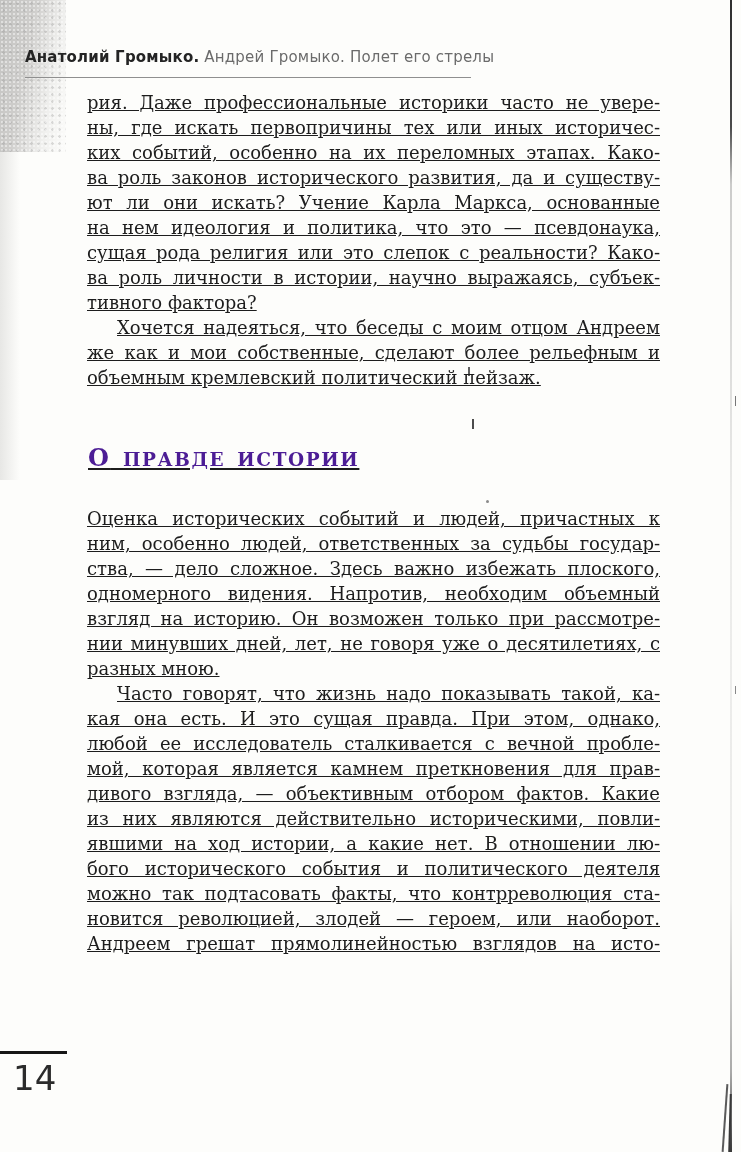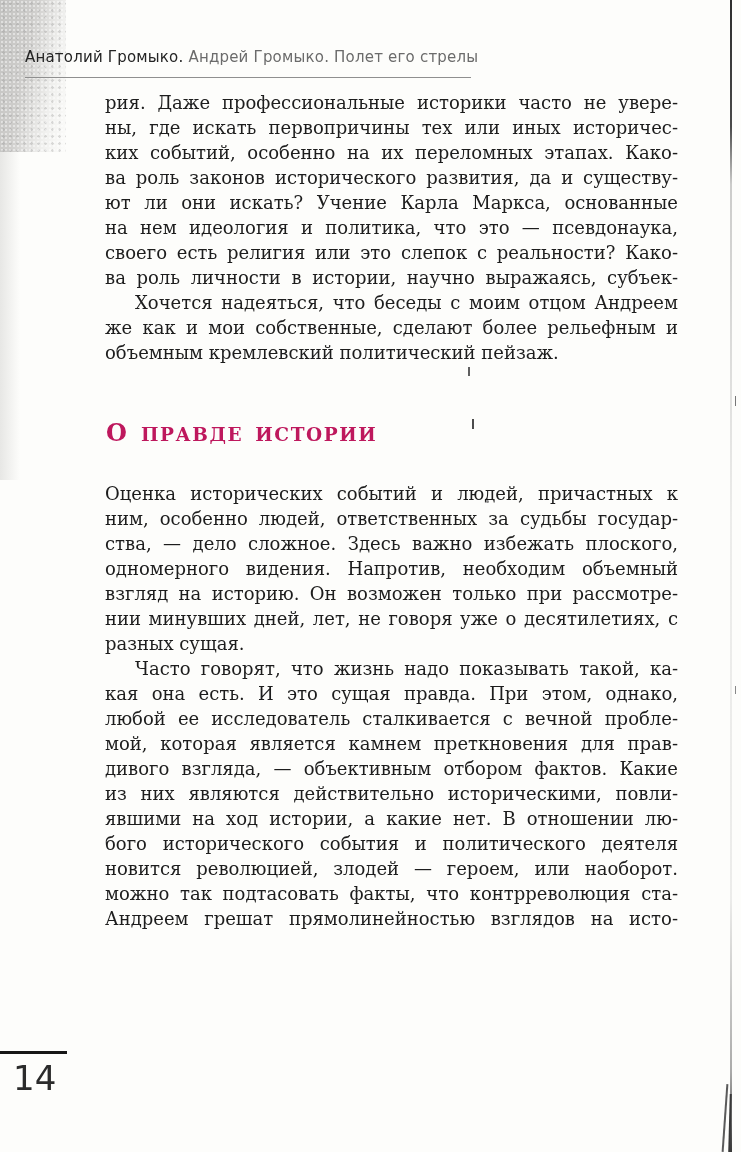--- a/index.html
+++ b/index.html
@@ -43,45 +43,45 @@
   .scan-dot-heading{position:absolute;left:486px;top:500px;width:3px;height:3px;border-radius:50%;background:#8a8a8a;}
   .scan-tick-1{position:absolute;left:468px;top:367px;width:1.5px;height:9px;background:#5f5f5f;}
   .scan-tick-2{position:absolute;left:472px;top:419px;width:1.5px;height:10px;background:#4c4c4c;}
 
   
   .running-header{
     position:absolute;left:25px;top:48px;width:560px;
     font-family:"DejaVu Sans", sans-serif;
     font-size:15px;letter-spacing:0.2px;white-space:nowrap;
   }
-  .rh-author{font-weight:normal;color:#242424;}
+  .rh-author{font-weight:bold;color:#242424;}
   .rh-title{font-weight:normal;color:#6b6b6b;}
   .rh-rule{
     position:absolute;left:25px;top:77px;width:446px;height:1px;
     background:#8f8f8f;
   }
 
   
   .page-body{
-    position:absolute;left:105px;top:90px;width:573px;
-    font-size:18px;line-height:25px;color:#1d1d1d;
+    position:absolute;left:87px;top:90px;width:573px;
+    font-size:18px;line-height:25px;color:#1d1d1d;text-decoration:underline;
   }
   .paragraph{margin:0;}
   .paragraph.indent .pline:first-child{text-indent:30px;}
   .pline{
     text-align:justify;
     text-align-last:justify;
     height:25px;overflow:visible;white-space:normal;
   }
   .pline.last{text-align-last:left;}
 
   .section-heading{
     margin:52px 0 34px 1px;
     font-family:"DejaVu Serif", serif;
-    font-weight:bold;color:#be185d;
+    font-weight:bold;color:#4c1d95;
     line-height:30px;height:30px;
   }
   .h-lead{font-size:24px;letter-spacing:2px;}
   .h-rest{font-size:18.5px;letter-spacing:1.6px;word-spacing:4px;}
 
   
   .pagenum{
     position:absolute;left:13px;top:1058px;
     font-family:"DejaVu Sans", sans-serif;
     font-size:34px;color:#2b2b2b;line-height:40px;
@@ -112,49 +112,50 @@
   <div class="rh-rule"></div>
 
   <div class="page-body" id="body-content">
       <div class="paragraph">
         <div class="pline">рия. Даже профессиональные историки часто не увере-</div>
         <div class="pline">ны, где искать первопричины тех или иных историчес-</div>
         <div class="pline">ких событий, особенно на их переломных этапах. Како-</div>
         <div class="pline">ва роль законов исторического развития, да и существу-</div>
         <div class="pline">ют ли они искать? Учение Карла Маркса, основанные</div>
         <div class="pline">на нем идеология и политика, что это — псевдонаука,</div>
-        <div class="pline">своего есть религия или это слепок с реальности? Како-</div>
+        <div class="pline">сущая рода религия или это слепок с реальности? Како-</div>
         <div class="pline">ва роль личности в истории, научно выражаясь, субъек-</div>
+        <div class="pline last">тивного фактора?</div>
       </div>
       <div class="paragraph indent">
         <div class="pline">Хочется надеяться, что беседы с моим отцом Андреем</div>
         <div class="pline">же как и мои собственные, сделают более рельефным и</div>
         <div class="pline last">объемным кремлевский политический пейзаж.</div>
       </div>
       <h2 class="section-heading"><span class="h-lead">О</span><span class="h-rest"> ПРАВДЕ ИСТОРИИ</span></h2>
       <div class="paragraph">
         <div class="pline">Оценка исторических событий и людей, причастных к</div>
         <div class="pline">ним, особенно людей, ответственных за судьбы государ-</div>
         <div class="pline">ства, — дело сложное. Здесь важно избежать плоского,</div>
         <div class="pline">одномерного видения. Напротив, необходим объемный</div>
         <div class="pline">взгляд на историю. Он возможен только при рассмотре-</div>
         <div class="pline">нии минувших дней, лет, не говоря уже о десятилетиях, с</div>
-        <div class="pline last">разных сущая.</div>
+        <div class="pline last">разных мною.</div>
       </div>
       <div class="paragraph indent">
         <div class="pline">Часто говорят, что жизнь надо показывать такой, ка-</div>
         <div class="pline">кая она есть. И это сущая правда. При этом, однако,</div>
         <div class="pline">любой ее исследователь сталкивается с вечной пробле-</div>
         <div class="pline">мой, которая является камнем преткновения для прав-</div>
         <div class="pline">дивого взгляда, — объективным отбором фактов. Какие</div>
         <div class="pline">из них являются действительно историческими, повли-</div>
         <div class="pline">явшими на ход истории, а какие нет. В отношении лю-</div>
         <div class="pline">бого исторического события и политического деятеля</div>
+        <div class="pline">можно так подтасовать факты, что контрреволюция ста-</div>
         <div class="pline">новится революцией, злодей — героем, или наоборот.</div>
-        <div class="pline">можно так подтасовать факты, что контрреволюция ста-</div>
         <div class="pline">Андреем грешат прямолинейностью взглядов на исто-</div>
       </div>
     </div>
 
   <div class="pagenum">14</div>
   <div class="pagenum-rule"></div>
 
 </div>
 
 </body></html>

